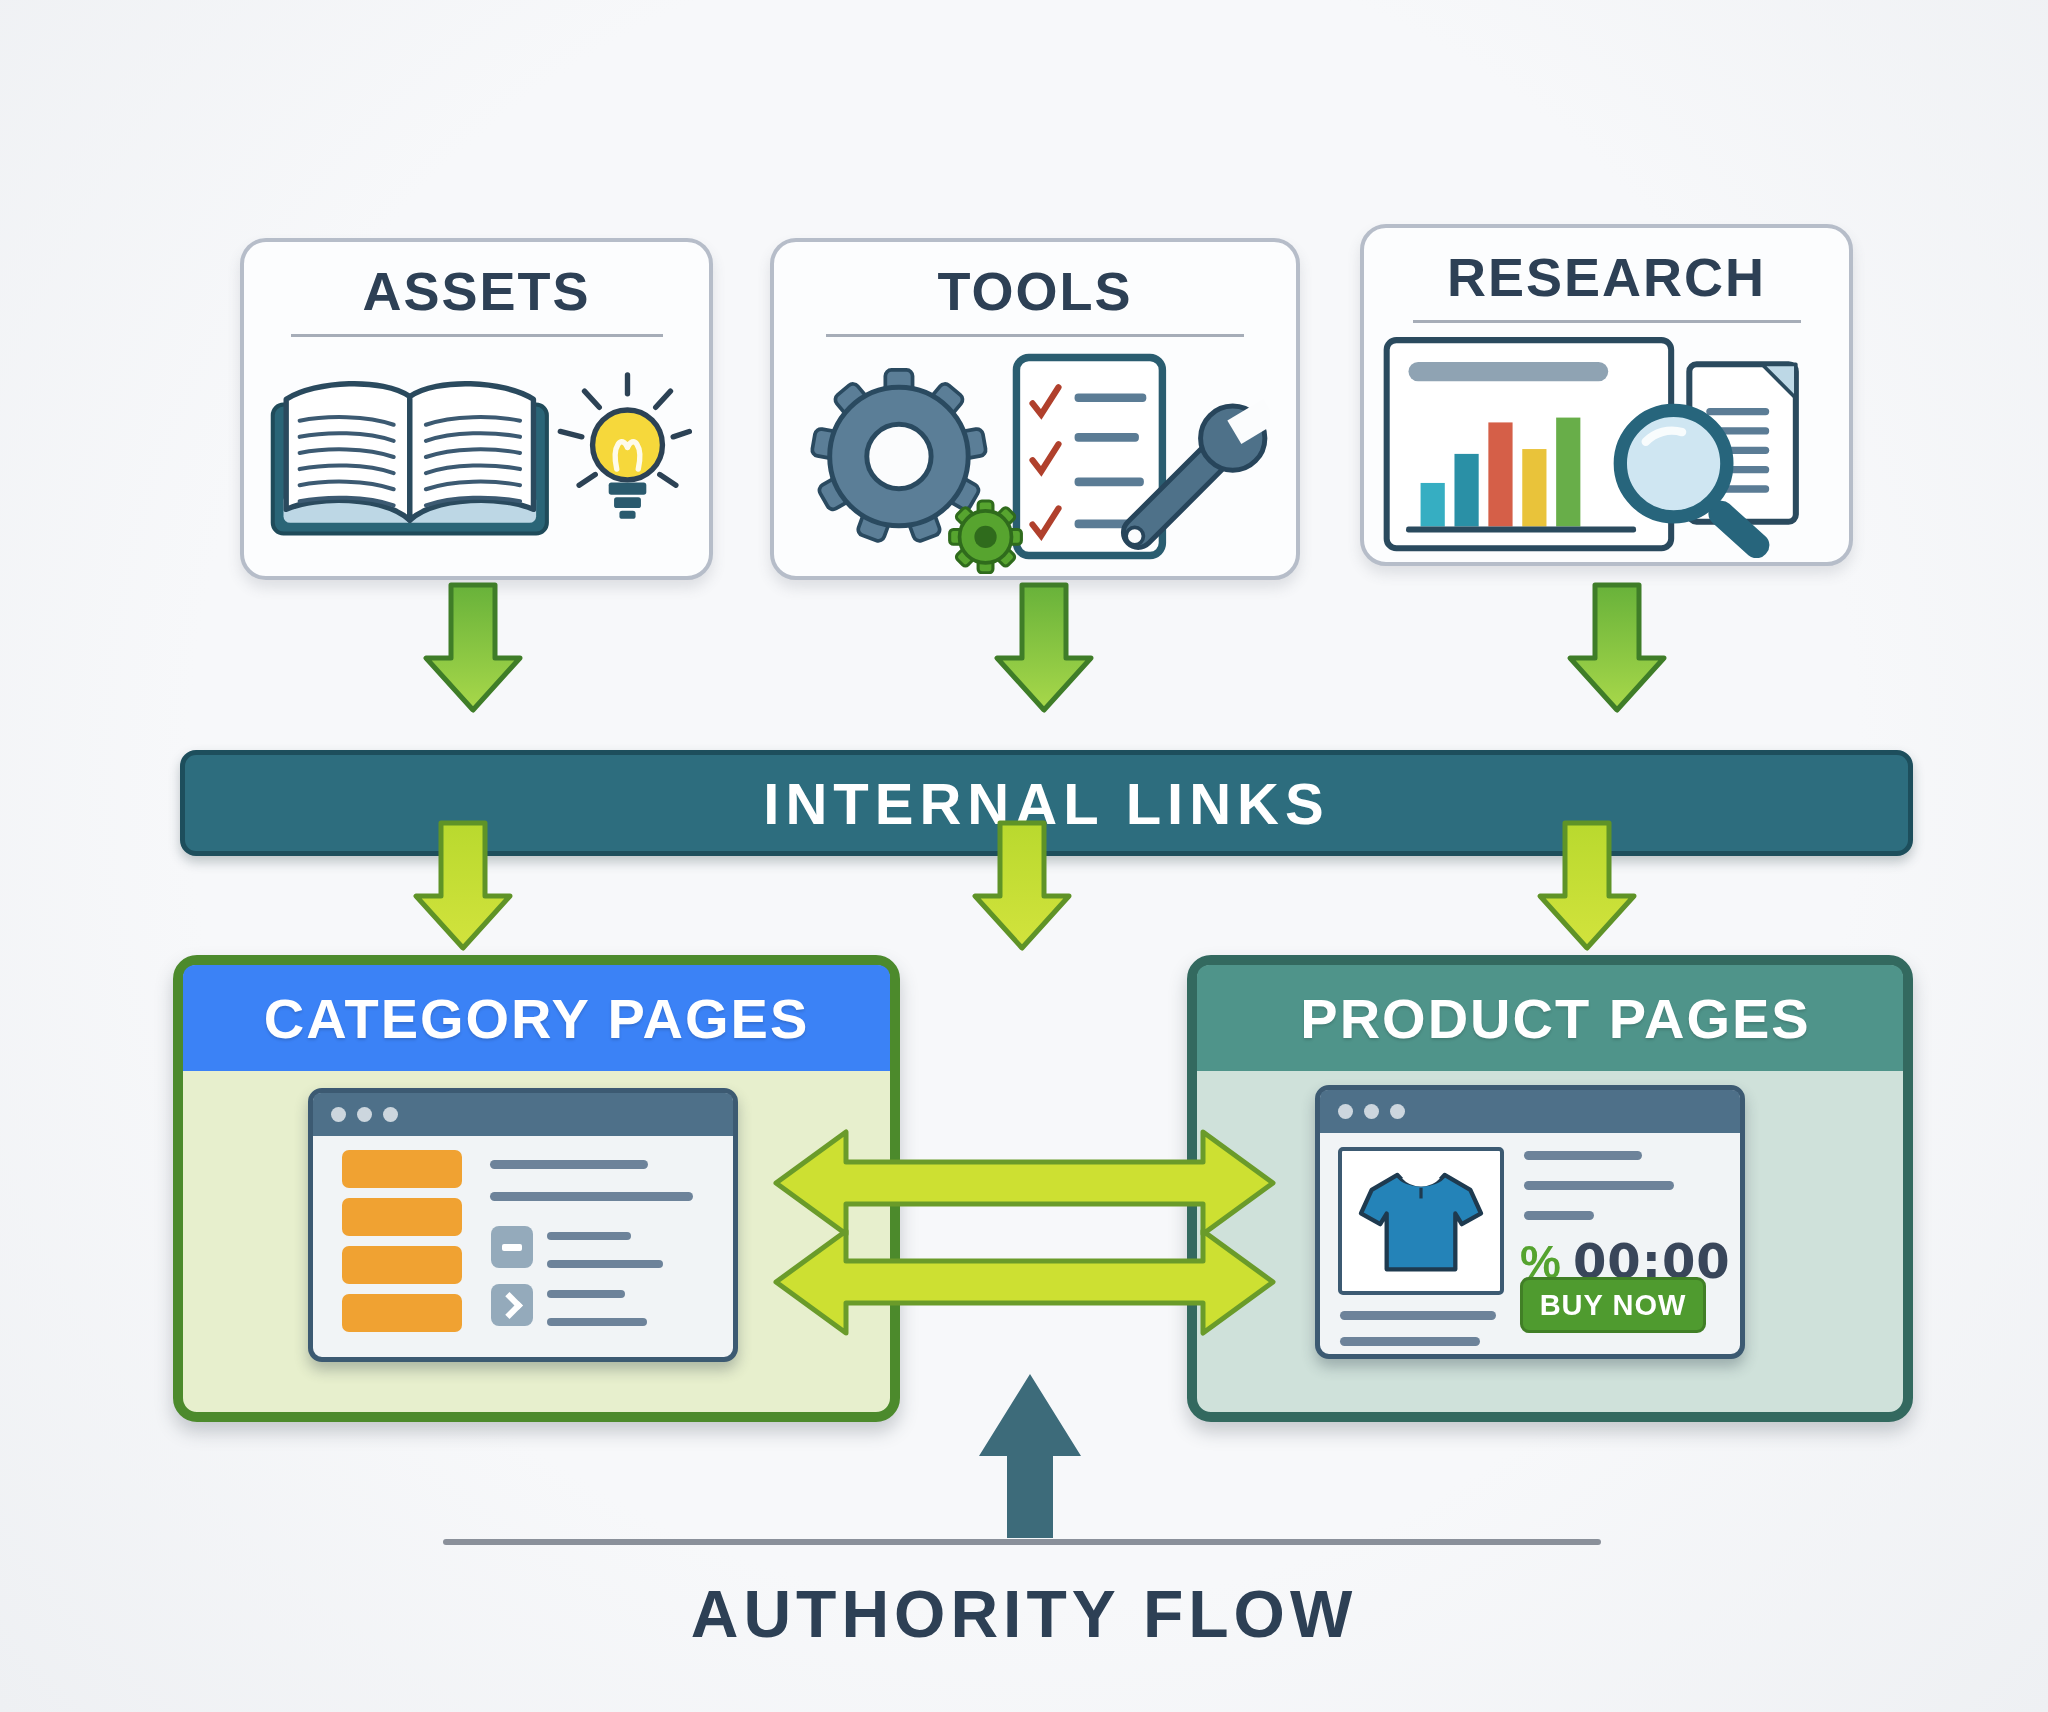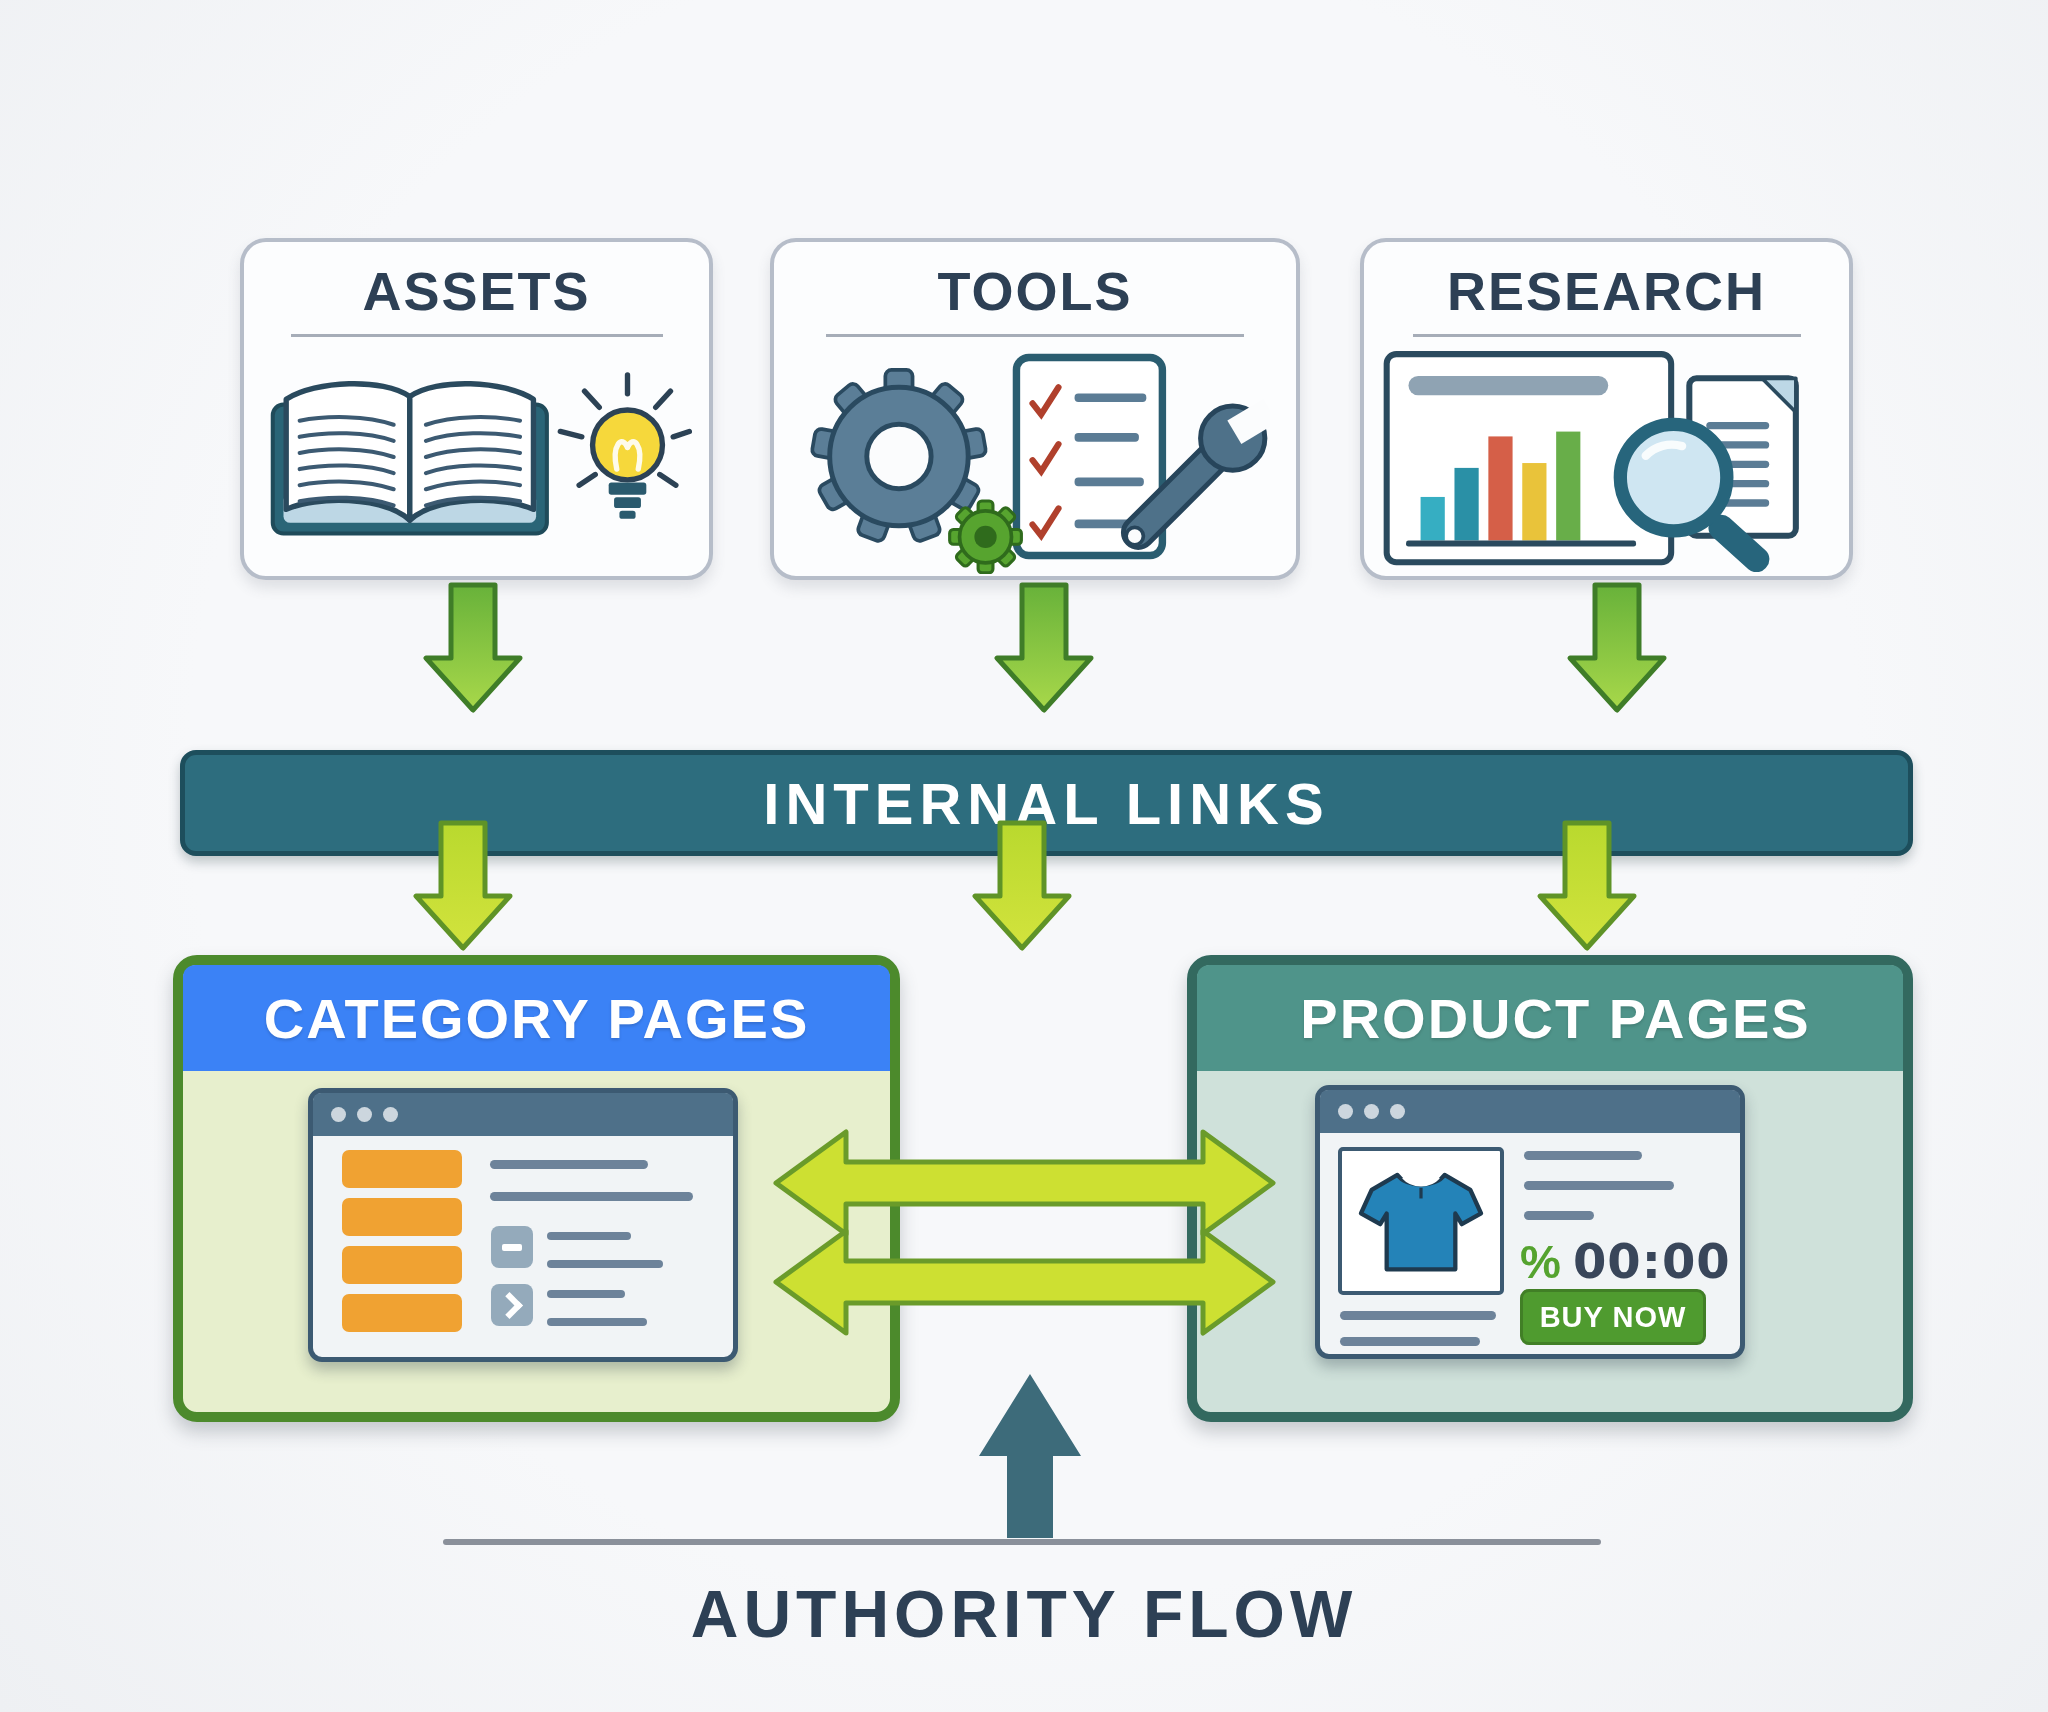--- a/index.html
+++ b/index.html
@@ -172,21 +172,21 @@
             <rect x="-6" y="-29" width="12" height="13" rx="3" transform="rotate(270)"></rect>
             <rect x="-6" y="-29" width="12" height="13" rx="3" transform="rotate(315)"></rect>
           </g>
           <circle r="21" fill="#57a42f" stroke="#2f6b1c" stroke-width="3"></circle>
           <circle r="9" fill="#2f6b1c"></circle>
         </g>
       </svg>
     </div>
   </div>
 
-  <div class="abs card" style="left:1360px;top:238px;width:493px;height:342px;">
+  <div class="abs card" style="left:1360px;top:224px;width:493px;height:342px;">
     <div class="card-title">RESEARCH</div>
     <div class="card-divider"></div>
     <div class="card-iconarea">
       <svg width="460" height="230" viewBox="0 0 380 190">
         <g>
           <rect x="258" y="30" width="88" height="130" rx="6" fill="#ffffff" stroke="#2a4a5e" stroke-width="5"></rect>
           <path d="M346,30 L346,58 L318,30 Z" fill="#bdd8e6" stroke="#2a4a5e" stroke-width="3" stroke-linejoin="round"></path>
           <g fill="#5b7c95">
             <rect x="272" y="66" width="52" height="6" rx="3"></rect>
               <rect x="272" y="82" width="52" height="6" rx="3"></rect>
@@ -328,21 +328,21 @@
           <line x1="60" y1="24" x2="60" y2="34" stroke="#1e3a4f" stroke-width="3"></line>
         </svg>
       </div>
       <div class="hline" style="left:204px;top:18px;width:118px;"></div>
       <div class="hline" style="left:204px;top:48px;width:150px;"></div>
       <div class="hline" style="left:204px;top:78px;width:70px;"></div>
       <div class="promo" style="left:200px;top:100px;">
         <span class="promo-percent">%</span>
         <span class="promo-timer">00:00</span>
       </div>
-      <div class="buy-btn" style="left:200px;top:156px;width:186px;height:56px;">
+      <div class="buy-btn" style="left:200px;top:144px;width:186px;height:56px;">
         <span>BUY NOW</span>
       </div>
       <div class="hline" style="left:20px;top:178px;width:156px;"></div>
       <div class="hline" style="left:20px;top:204px;width:140px;"></div>
     </div>
   </div>
 
   <svg class="abs" style="left:772px;top:1123px;z-index:8;" width="505" height="120" viewBox="0 0 505 120">
     <polygon points="4,60 74,9 74,39 431,39 431,9 501,60 431,111 431,81 74,81 74,111" fill="#cde032" stroke="#6a9b2a" stroke-width="5" stroke-linejoin="round"></polygon>
   </svg>

